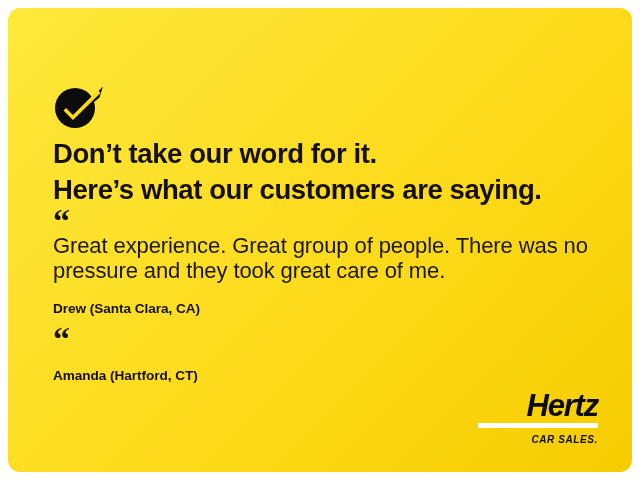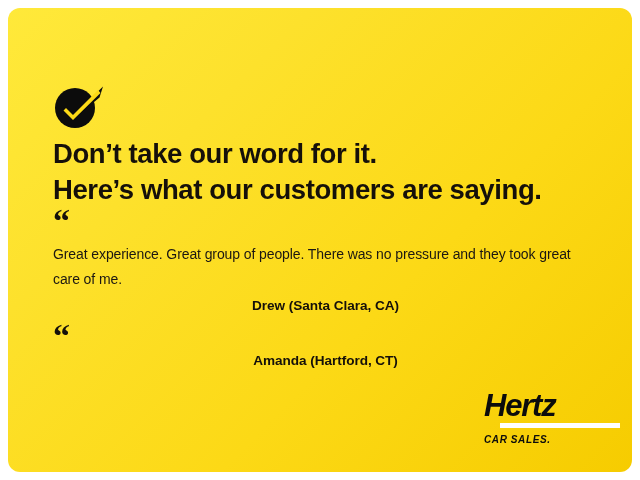--- a/index.html
+++ b/index.html
@@ -69,44 +69,44 @@
     color: #15100a;
     font-family: "Liberation Serif", serif;
     font-size: 34px;
     font-weight: bold;
     line-height: 14px;
     height: 18px;
     letter-spacing: 0px;
   }
   .qtext {
     display: block;
-    margin-top: 10px;
+    margin-top: 1px;
     color: #1b1712;
-    font-size: 14px;
+    font-size: 22px;
     font-weight: normal;
     line-height: 25px;
     letter-spacing: -0.1px;
   }
   .qattr {
     display: block;
-    margin-top: 4px;
+    margin-top: 16px;
     color: #15100a;
     font-size: 13.6px;
     font-weight: bold;
     letter-spacing: -0.05px;
     line-height: 19px;
-    text-align: center;
   }
 
   
   .logo {
     position: absolute;
-    right: 12px;
+    right: 34px;
     bottom: 24px;
     width: 136px;
+    text-align: right;
     margin-top: 47px;
   }
   .logo-word {
     display: block;
     color: #0c0c0c;
     font-size: 31px;
     font-weight: bold;
     font-style: italic;
     letter-spacing: -1.2px;
     line-height: 32px;

